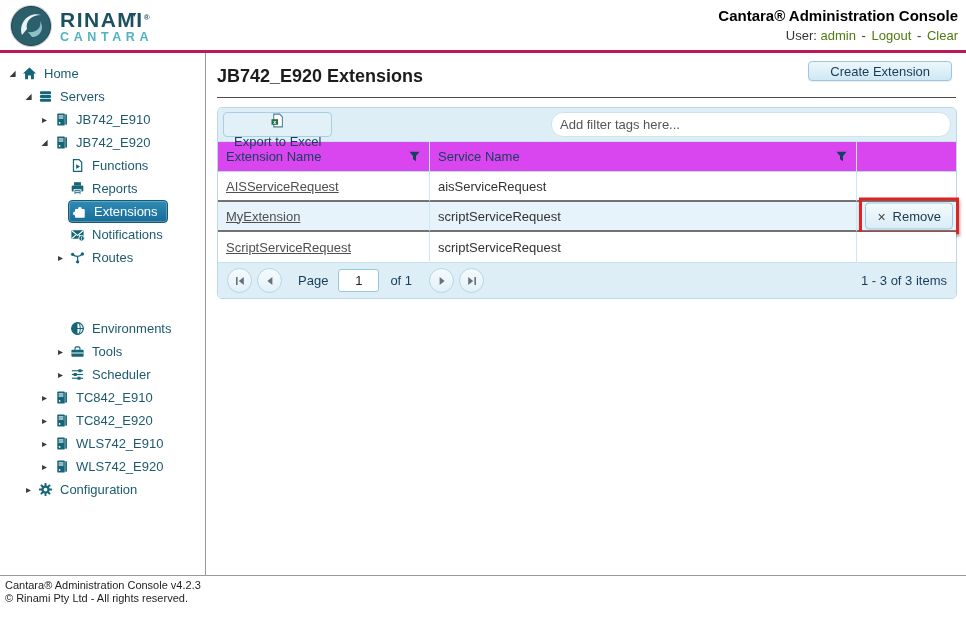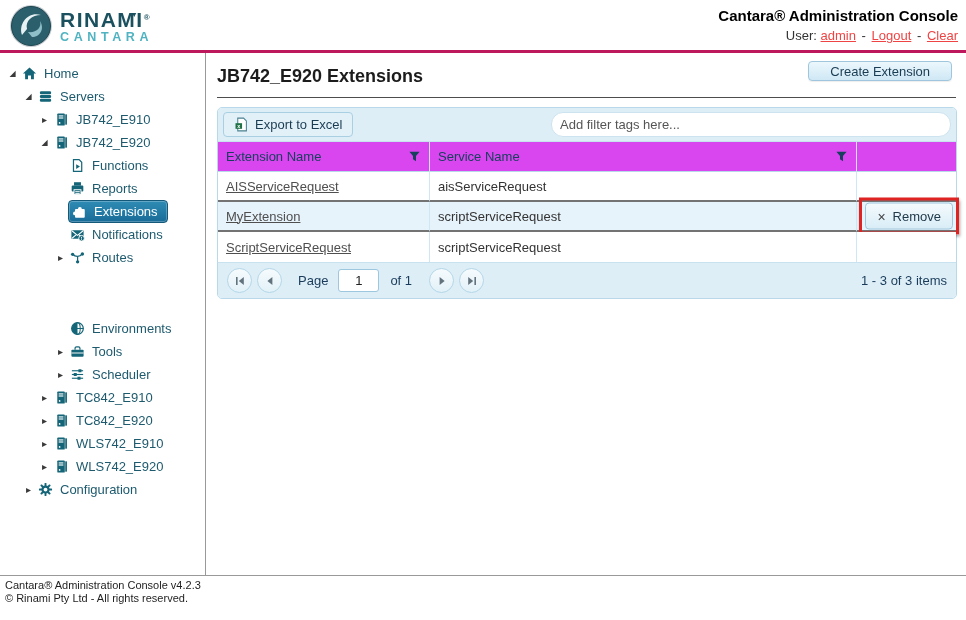--- a/index.html
+++ b/index.html
@@ -10,21 +10,21 @@
               border-bottom:3px solid #be185d;background:#fff;}
   .logo-block{position:absolute;left:9px;top:4px;display:flex;align-items:center;gap:7px;}
   .logo-circle svg{display:block;}
   .brand-line1{font-size:21px;font-weight:bold;color:#1b505f;letter-spacing:1.5px;line-height:21px;position:relative;}
   .brand-reg{font-size:8px;vertical-align:top;position:relative;top:-2px;color:#1b505f;}
   .brand-tri{position:absolute;font-size:7px;top:-5px;margin-left:-13px;color:#1b505f;}
   .brand-line2{font-size:12.5px;font-weight:bold;color:#4fb3c1;letter-spacing:4.6px;line-height:14px;}
   .header-right{position:absolute;right:8px;top:7px;text-align:right;}
   .console-title{font-size:15px;font-weight:bold;color:#000;}
   .user-line{font-size:13px;color:#333;margin-top:4px;}
-  .user-line a{color:#ef4444;text-decoration:underline;cursor:pointer;}
+  .user-line a{color:#4d7c0f;cursor:pointer;}
   .dash{color:#333;margin:0 2px;}
   
   .sidebar{position:absolute;left:0;top:53px;width:206px;height:522px;box-sizing:border-box;
            border-right:1px solid #999;background:#fff;padding-top:9px;overflow:hidden;}
   .tree-row{display:flex;align-items:center;height:23px;font-size:13px;color:#1d5a6e;cursor:pointer;white-space:nowrap;}
   .exp{width:15px;flex:none;text-align:center;color:#3a3a3a;font-size:8px;line-height:23px;}
   .exp.col{font-size:10px;}
   .tree-pill{display:inline-flex;align-items:center;height:21px;border:1px solid transparent;}
   .tree-icon{width:17px;height:16px;margin-right:3px;flex:none;color:#156578;display:inline-flex;align-items:center;justify-content:center;}
   .tree-icon svg{width:15px;height:15px;display:block;}
@@ -36,21 +36,21 @@
   .main{position:absolute;left:207px;top:53px;width:759px;height:522px;background:#fff;}
   .page-title{margin:13px 0 0 10px;font-size:18px;font-weight:bold;color:#1c1c1c;}
   .create-btn{position:absolute;top:8px;right:14px;height:20px;padding:0 21px;cursor:pointer;
               border:1px solid #9fc6dc;border-radius:4px;background:linear-gradient(#ecf7fc,#cfe8f5);
               font-size:13px;color:#1a3c53;font-family:inherit;box-shadow:0 1px 1px rgba(0,0,0,.07);}
   .title-rule{border:none;border-top:1px solid #4d4d4d;margin:10px 10px 0 10px;}
   .grid{margin:9px 9px 0 10px;border:1px solid #b9d9ea;border-radius:5px;background:#fff;position:relative;}
   .grid-toolbar{position:relative;height:33px;background:#ddeef7;border-bottom:1px solid #c8e2ef;border-radius:4px 4px 0 0;}
   .export-btn{position:absolute;left:5px;top:4px;height:25px;display:flex;align-items:center;gap:6px;cursor:pointer;
               padding:0 10px;border:1px solid #a9cfe2;border-radius:4px;background:rgba(255,255,255,.15);
-              font-size:13px;color:#1a3c53;font-family:inherit;}
+              font-size:13px;color:#1a3c53;font-family:inherit;flex-direction:column;}
   .export-btn svg{display:block;}
   .filter-input{position:absolute;right:5px;top:4px;width:400px;height:25px;box-sizing:border-box;
                 border:1px solid #cde3ef;border-radius:12px;padding:0 8px;font-size:13px;color:#333;font-family:inherit;}
   .filter-input::placeholder{color:#555;opacity:1;}
   table.grid-table{width:100%;border-collapse:separate;border-spacing:0;table-layout:fixed;font-size:13px;}
   .grid-table th{background:#d946ef;color:#16405c;font-weight:normal;text-align:left;height:30px;
                  padding:0 8px;border-bottom:1px solid #b9d9ea;box-sizing:border-box;}
   .grid-table th+th,.grid-table td+td{border-left:1px solid #cfe7f3;}
   .grid-table td{height:30px;padding:0 8px;border-bottom:2px solid #737373;color:#333;box-sizing:border-box;background:#fff;}
   .grid-table tr.alt td{background:#e7f3fa;}

